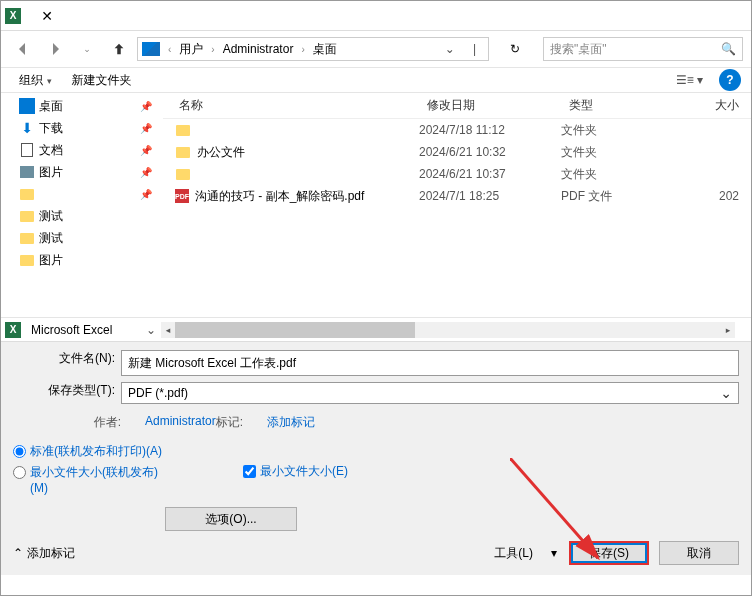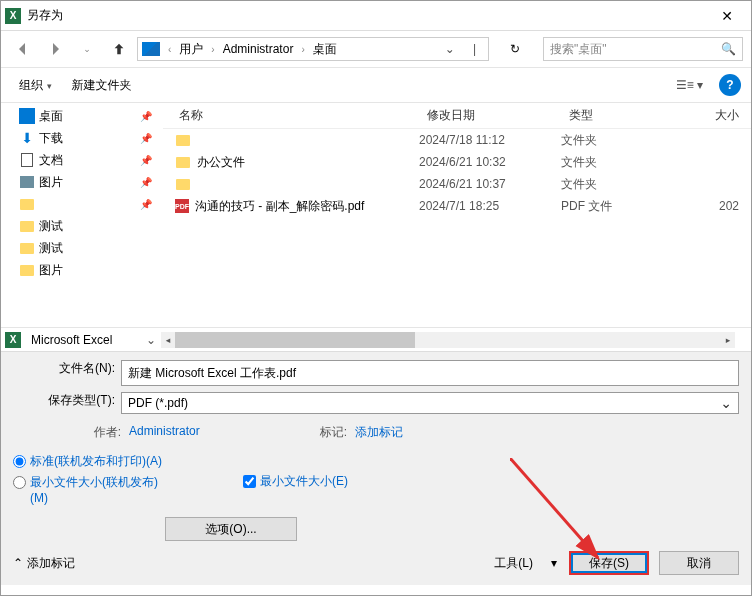--- a/index.html
+++ b/index.html
@@ -12,21 +12,21 @@
 .navbtn{width:28px;height:24px;display:flex;align-items:center;justify-content:center;color:#888}
 .navbtn svg{fill:#888}
 .navbtn.up svg{fill:#333}
 .crumb{flex:1;height:24px;border:1px solid #ccc;display:flex;align-items:center;padding:0 4px;background:#fff}
 .crumb-ico{width:18px;height:14px;background:linear-gradient(135deg,#0078d4 50%,#106ebe 50%);margin-right:4px}
 .crumb span{padding:0 4px}
 .crumb .sep{color:#888;font-size:10px}
 .navref{width:36px;height:24px;display:flex;align-items:center;justify-content:center;margin-left:4px}
 .search{width:200px;height:24px;border:1px solid #ccc;display:flex;align-items:center;padding:0 6px;margin-left:6px;color:#888}
 .search-ico{margin-left:auto}
-.toolbar{height:36px;display:flex;align-items:center;padding:8px 10px;border-top:1px solid #e5e5e5;border-bottom:1px solid #e5e5e5;gap:4px}
+.toolbar{height:26px;display:flex;align-items:center;padding:8px 10px;border-top:1px solid #e5e5e5;border-bottom:1px solid #e5e5e5;gap:4px}
 .toolbtn{padding:4px 8px;border-radius:2px}
 .toolbtn.drop::after{content:"▾";margin-left:4px;font-size:9px;color:#555}
 .spacer{flex:1}
 .viewbtn{padding:2px 4px;color:#555}
 .help{width:22px;height:22px;border-radius:50%;background:#0078d4;color:#fff;display:flex;align-items:center;justify-content:center;font-weight:bold;margin-left:8px}
 .main{display:flex;height:224px}
 .tree{width:162px;overflow:hidden;padding:2px 0}
 .tree-item{display:flex;align-items:center;height:22px;padding-left:18px;gap:4px}
 .tree-item .pin{margin-left:auto;margin-right:10px;color:#555;font-size:10px}
 .ico{width:16px;height:16px;display:flex;align-items:center;justify-content:center}
@@ -56,21 +56,21 @@
 .hscroll::before,.hscroll::after{content:"";position:absolute;top:0;width:14px;height:100%;background:#f0f0f0;display:flex}
 .hscroll::before{left:0;content:"◂";font-size:9px;align-items:center;justify-content:center;color:#555}
 .hscroll::after{right:0;content:"▸";font-size:9px;align-items:center;justify-content:center;color:#555}
 .form{padding:8px 12px 0;background:#f0f0f0;border-top:1px solid #ddd}
 .frow2{display:flex;align-items:flex-start;margin-bottom:6px}
 .flabel{width:108px;text-align:right;padding-right:6px}
 .finput{flex:1;height:26px;border:1px solid #999;padding:0 6px;background:#fff}
 .fselect{flex:1;height:22px;border:1px solid #999;padding:0 6px;background:#fff;display:flex;align-items:center}
 .fselect::after{content:"⌄";margin-left:auto;color:#333;font-size:14px;line-height:8px}
 .meta{display:flex;padding:4px 0 10px}
-.meta-col{display:flex;gap:8px}
+.meta-col{display:flex;gap:24px}
 .meta-label{width:108px;text-align:right;color:#555}
 .link{color:#0066cc}
 .opt{display:flex;padding:2px 0}
 .opt-label{width:146px;text-align:right;padding-right:6px}
 .radio{display:flex;align-items:flex-start;gap:4px;margin-bottom:4px}
 .radio input{margin-top:2px}
 .check{display:flex;align-items:center;gap:4px;margin-left:70px}
 .optbtn{width:132px;height:24px;border:1px solid #adadad;background:#e1e1e1;margin-left:152px;margin-top:6px}
 .footer{display:flex;align-items:center;padding:10px 12px;background:#f0f0f0}
 .hide-folders{display:flex;align-items:center;gap:4px}
@@ -78,21 +78,20 @@
 .tools{margin-right:12px;display:flex;align-items:center;gap:18px}
 .btn{width:80px;height:24px;border:1px solid #adadad;background:#e1e1e1}
 .btn.save{border:2px solid #e03030;outline:2px solid #0078d4;outline-offset:-4px}
 .arrow{position:absolute;left:510px;top:458px;pointer-events:none}
 </style>
 </head>
 <body>
 
 <div class="titlebar">
   <div class="excel-ico">X</div>
-  <div class="title">另存为</div>
   <div class="close">✕</div>
 </div>
 
 <div class="navbar">
   <div class="navbtn">
       <svg width="16" height="16" viewBox="0 0 16 16">
         <path d="M10 2L4 8l6 6V2z"></path>
       </svg>
     </div>
   <div class="navbtn">
@@ -258,21 +257,21 @@
     <div class="flabel">保存类型(T):</div>
     <div class="fselect">
         <span>PDF (*.pdf)</span>
       </div>
   </div>
   <div class="meta">
     <div class="meta-col">
       <div class="meta-label">作者:</div>
       <div class="link">Administrator</div>
     </div>
-    <div class="meta-col" style="margin-left:120px">
+    <div class="meta-col" style="">
       <div style="color:#555">标记:</div>
       <div class="link">添加标记</div>
     </div>
   </div>
   <div class="opt">
     <div style="width:160px">
       <div class="radio">
           <input type="radio" checked="" style="">
           <span class="link">标准(联机发布和打印)(A)</span>
         </div>

